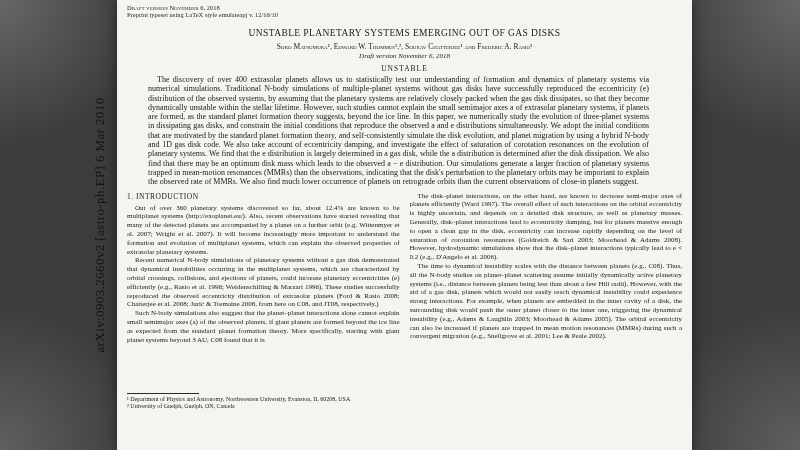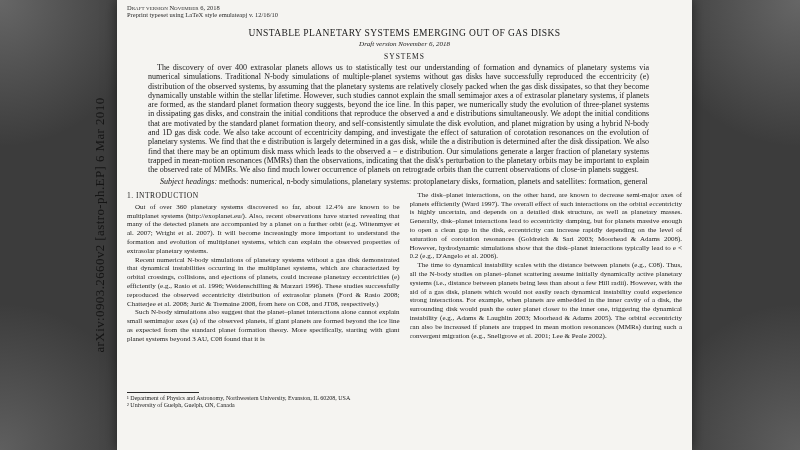--- a/index.html
+++ b/index.html
@@ -90,30 +90,28 @@
 
   <div class="paper-page">
 
     <div class="preprint-header">
       <div class="hdr-line caps">Draft version November 6, 2018</div>
       <div class="hdr-line">Preprint typeset using LaTeX style emulateapj v. 12/16/10</div>
     </div>
 
     <div class="paper-title">UNSTABLE PLANETARY SYSTEMS EMERGING OUT OF GAS DISKS</div>
 
+    <div class="authors-line">Soko Matsumura¹, Edward W. Thommes¹,², Sourav Chatterjee¹ and Frederic A. Rasio¹</div>
 
     <div class="draft-date">Draft version November 6, 2018</div>
 
-    <div class="abstract-heading">SYSTEMS</div>
+    <div class="abstract-heading">UNSTABLE</div>
 
     <div class="abstract-text">The discovery of over 400 extrasolar planets allows us to statistically test our understanding of formation and dynamics of planetary systems via numerical simulations. Traditional N-body simulations of multiple-planet systems without gas disks have successfully reproduced the eccentricity (e) distribution of the observed systems, by assuming that the planetary systems are relatively closely packed when the gas disk dissipates, so that they become dynamically unstable within the stellar lifetime. However, such studies cannot explain the small semimajor axes a of extrasolar planetary systems, if planets are formed, as the standard planet formation theory suggests, beyond the ice line. In this paper, we numerically study the evolution of three-planet systems in dissipating gas disks, and constrain the initial conditions that reproduce the observed a and e distributions simultaneously. We adopt the initial conditions that are motivated by the standard planet formation theory, and self-consistently simulate the disk evolution, and planet migration by using a hybrid N-body and 1D gas disk code. We also take account of eccentricity damping, and investigate the effect of saturation of corotation resonances on the evolution of planetary systems. We find that the e distribution is largely determined in a gas disk, while the a distribution is determined after the disk dissipation. We also find that there may be an optimum disk mass which leads to the observed a − e distribution. Our simulations generate a larger fraction of planetary systems trapped in mean-motion resonances (MMRs) than the observations, indicating that the disk's perturbation to the planetary orbits may be important to explain the observed rate of MMRs. We also find much lower occurrence of planets on retrograde orbits than the current observations of close-in planets suggest.</div>
 
-    <div class="subject-headings">
-      <span class="sh-label">Subject headings:</span><span> methods: numerical, n-body simulations, planetary systems: protoplanetary disks, formation, planets and satellites: formation, general</span>
-    </div>
 
     <div class="columns">
 
       <div class="col col-left">
         <div class="section-heading">1. INTRODUCTION</div>
         <p class="para indent">Out of over 360 planetary systems discovered so far, about 12.4% are known to be multiplanet systems (http://exoplanet.eu/). Also, recent observations have started revealing that many of the detected planets are accompanied by a planet on a further orbit (e.g. Wittenmyer et al. 2007; Wright et al. 2007). It will become increasingly more important to understand the formation and evolution of multiplanet systems, which can explain the observed properties of extrasolar planetary systems.</p>
         <p class="para indent">Recent numerical N-body simulations of planetary systems without a gas disk demonstrated that dynamical instabilities occurring in the multiplanet systems, which are characterized by orbital crossings, collisions, and ejections of planets, could increase planetary eccentricities (e) efficiently (e.g., Rasio et al. 1996; Weidenschilling &amp; Marzari 1996). These studies successfully reproduced the observed eccentricity distribution of extrasolar planets (Ford &amp; Rasio 2008; Chatterjee et al. 2008; Jurić &amp; Tremaine 2008, from here on C08, and JT08, respectively.)</p>
         <p class="para indent">Such N-body simulations also suggest that the planet–planet interactions alone cannot explain small semimajor axes (a) of the observed planets, if giant planets are formed beyond the ice line as expected from the standard planet formation theory. More specifically, starting with giant planet systems beyond 3 AU, C08 found that it is</p>
 
         <div class="footnote-block">

